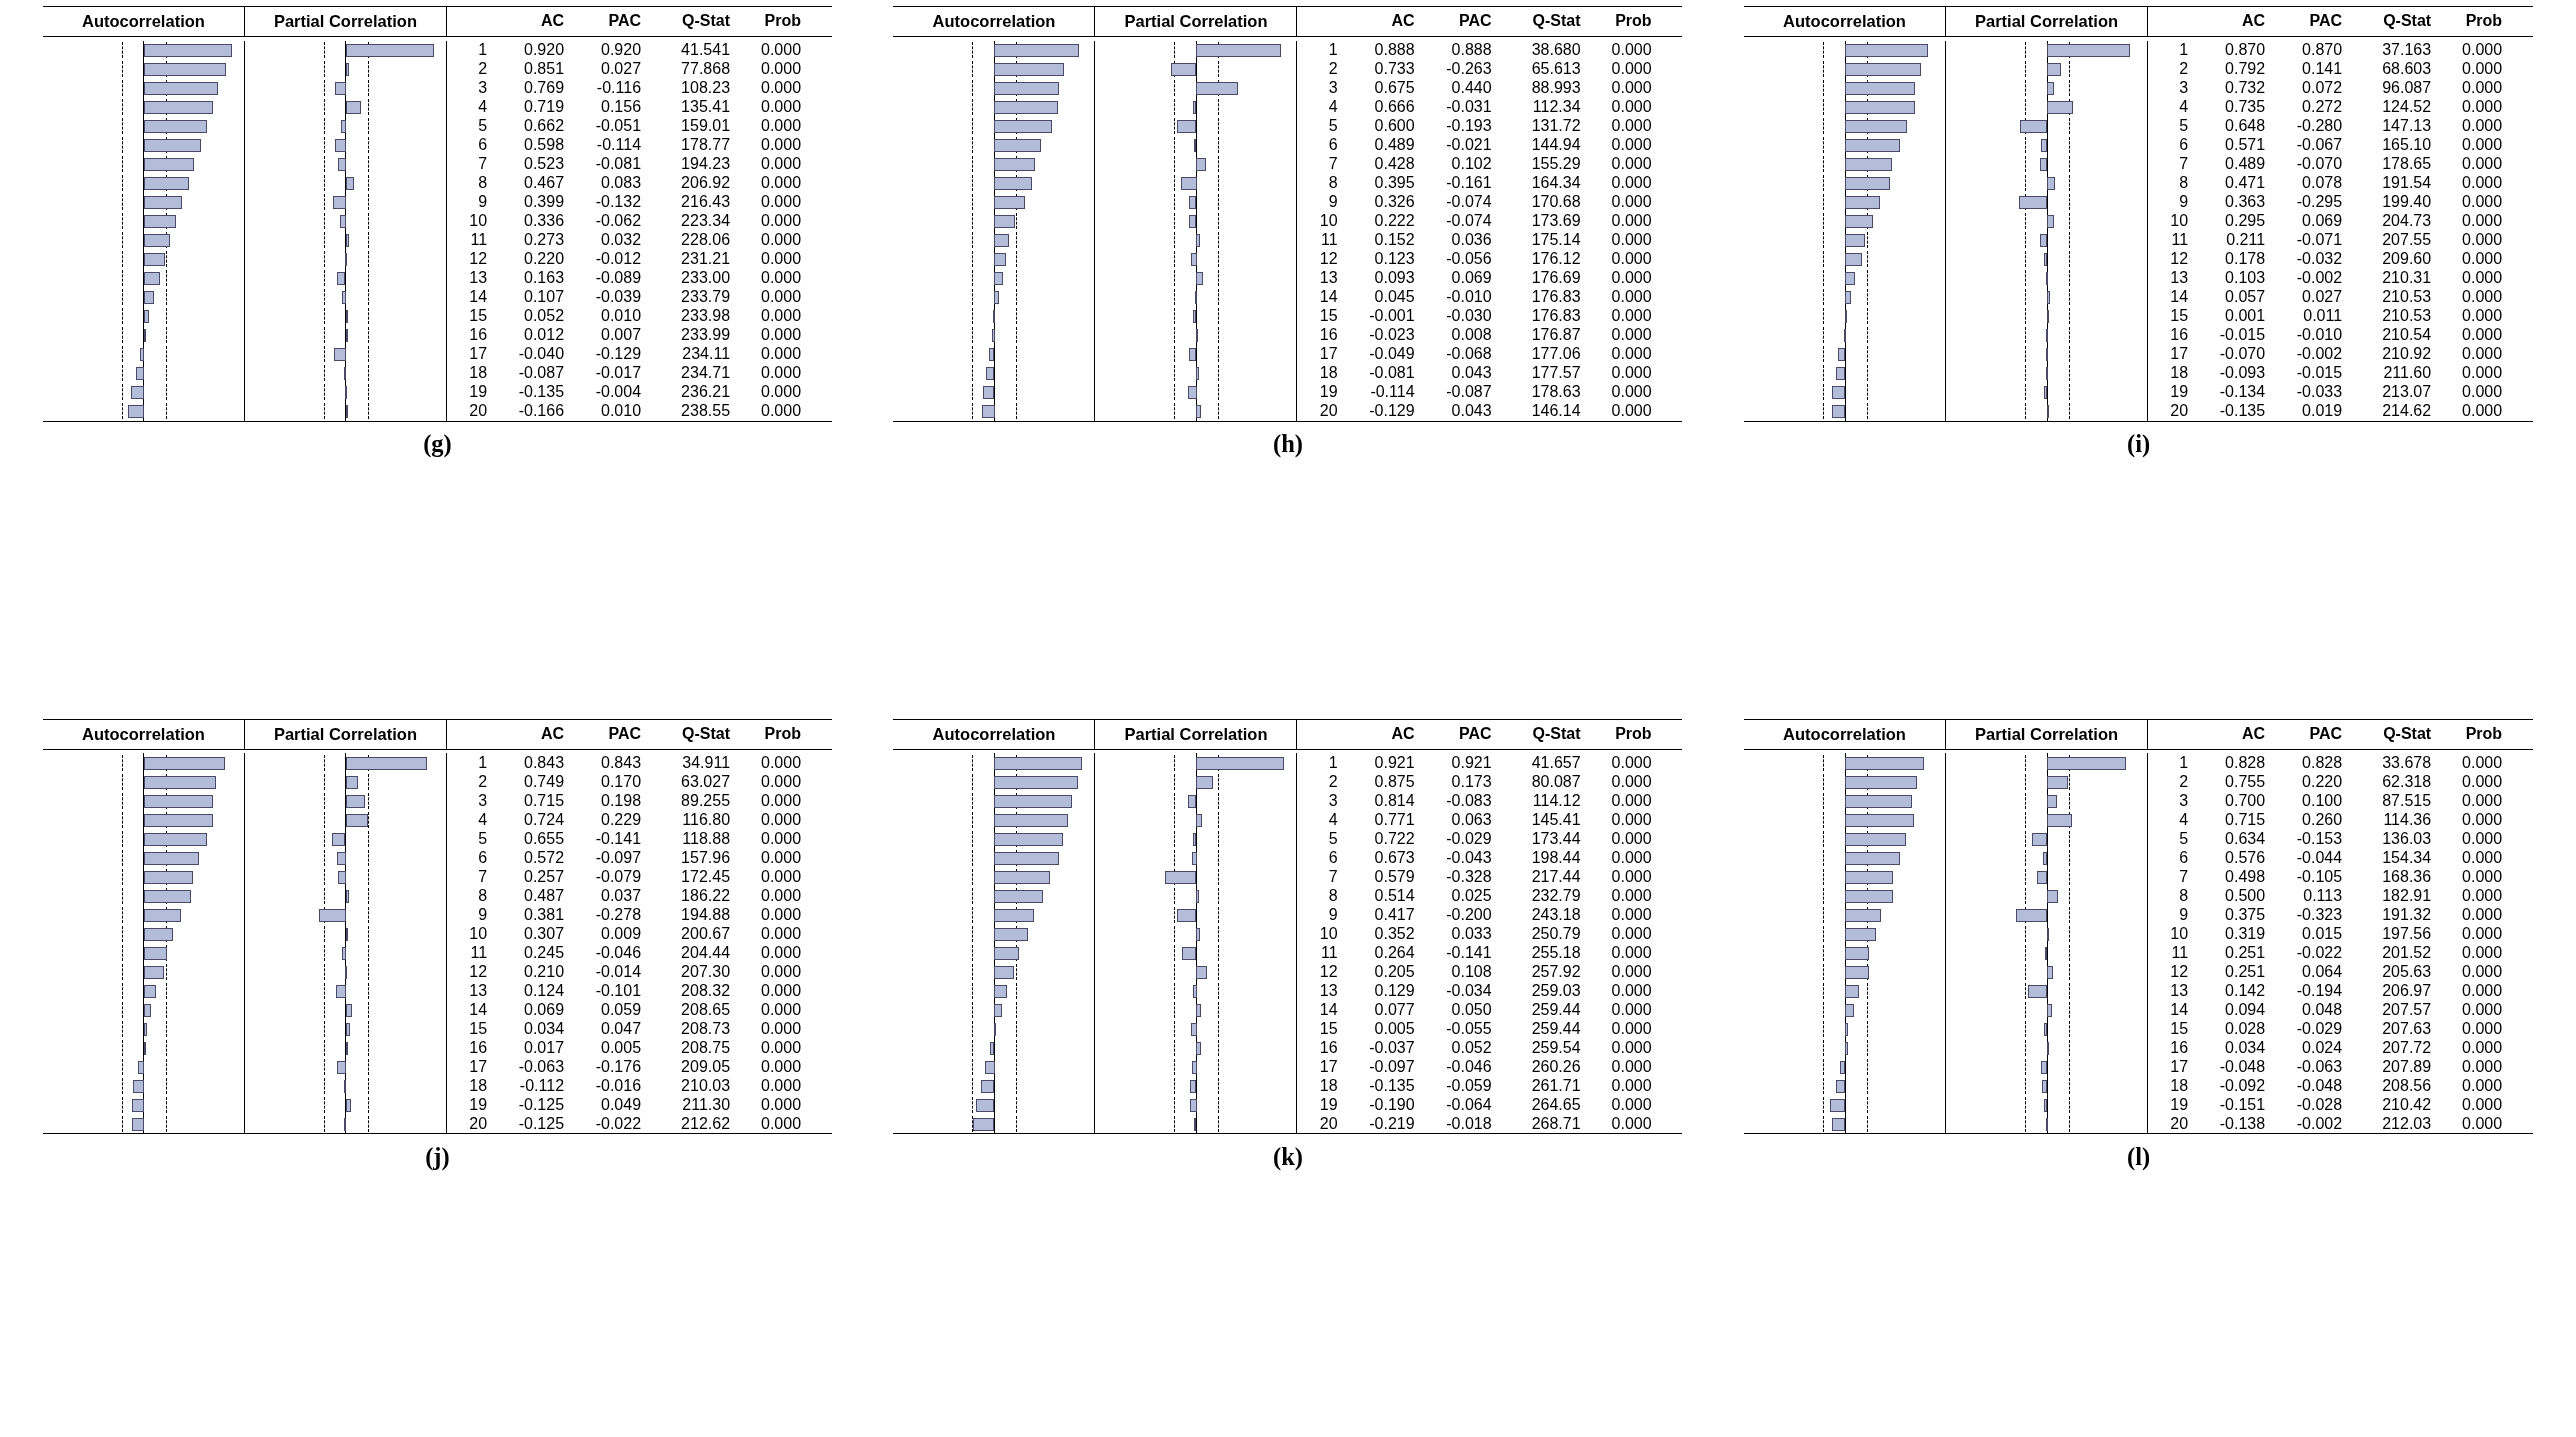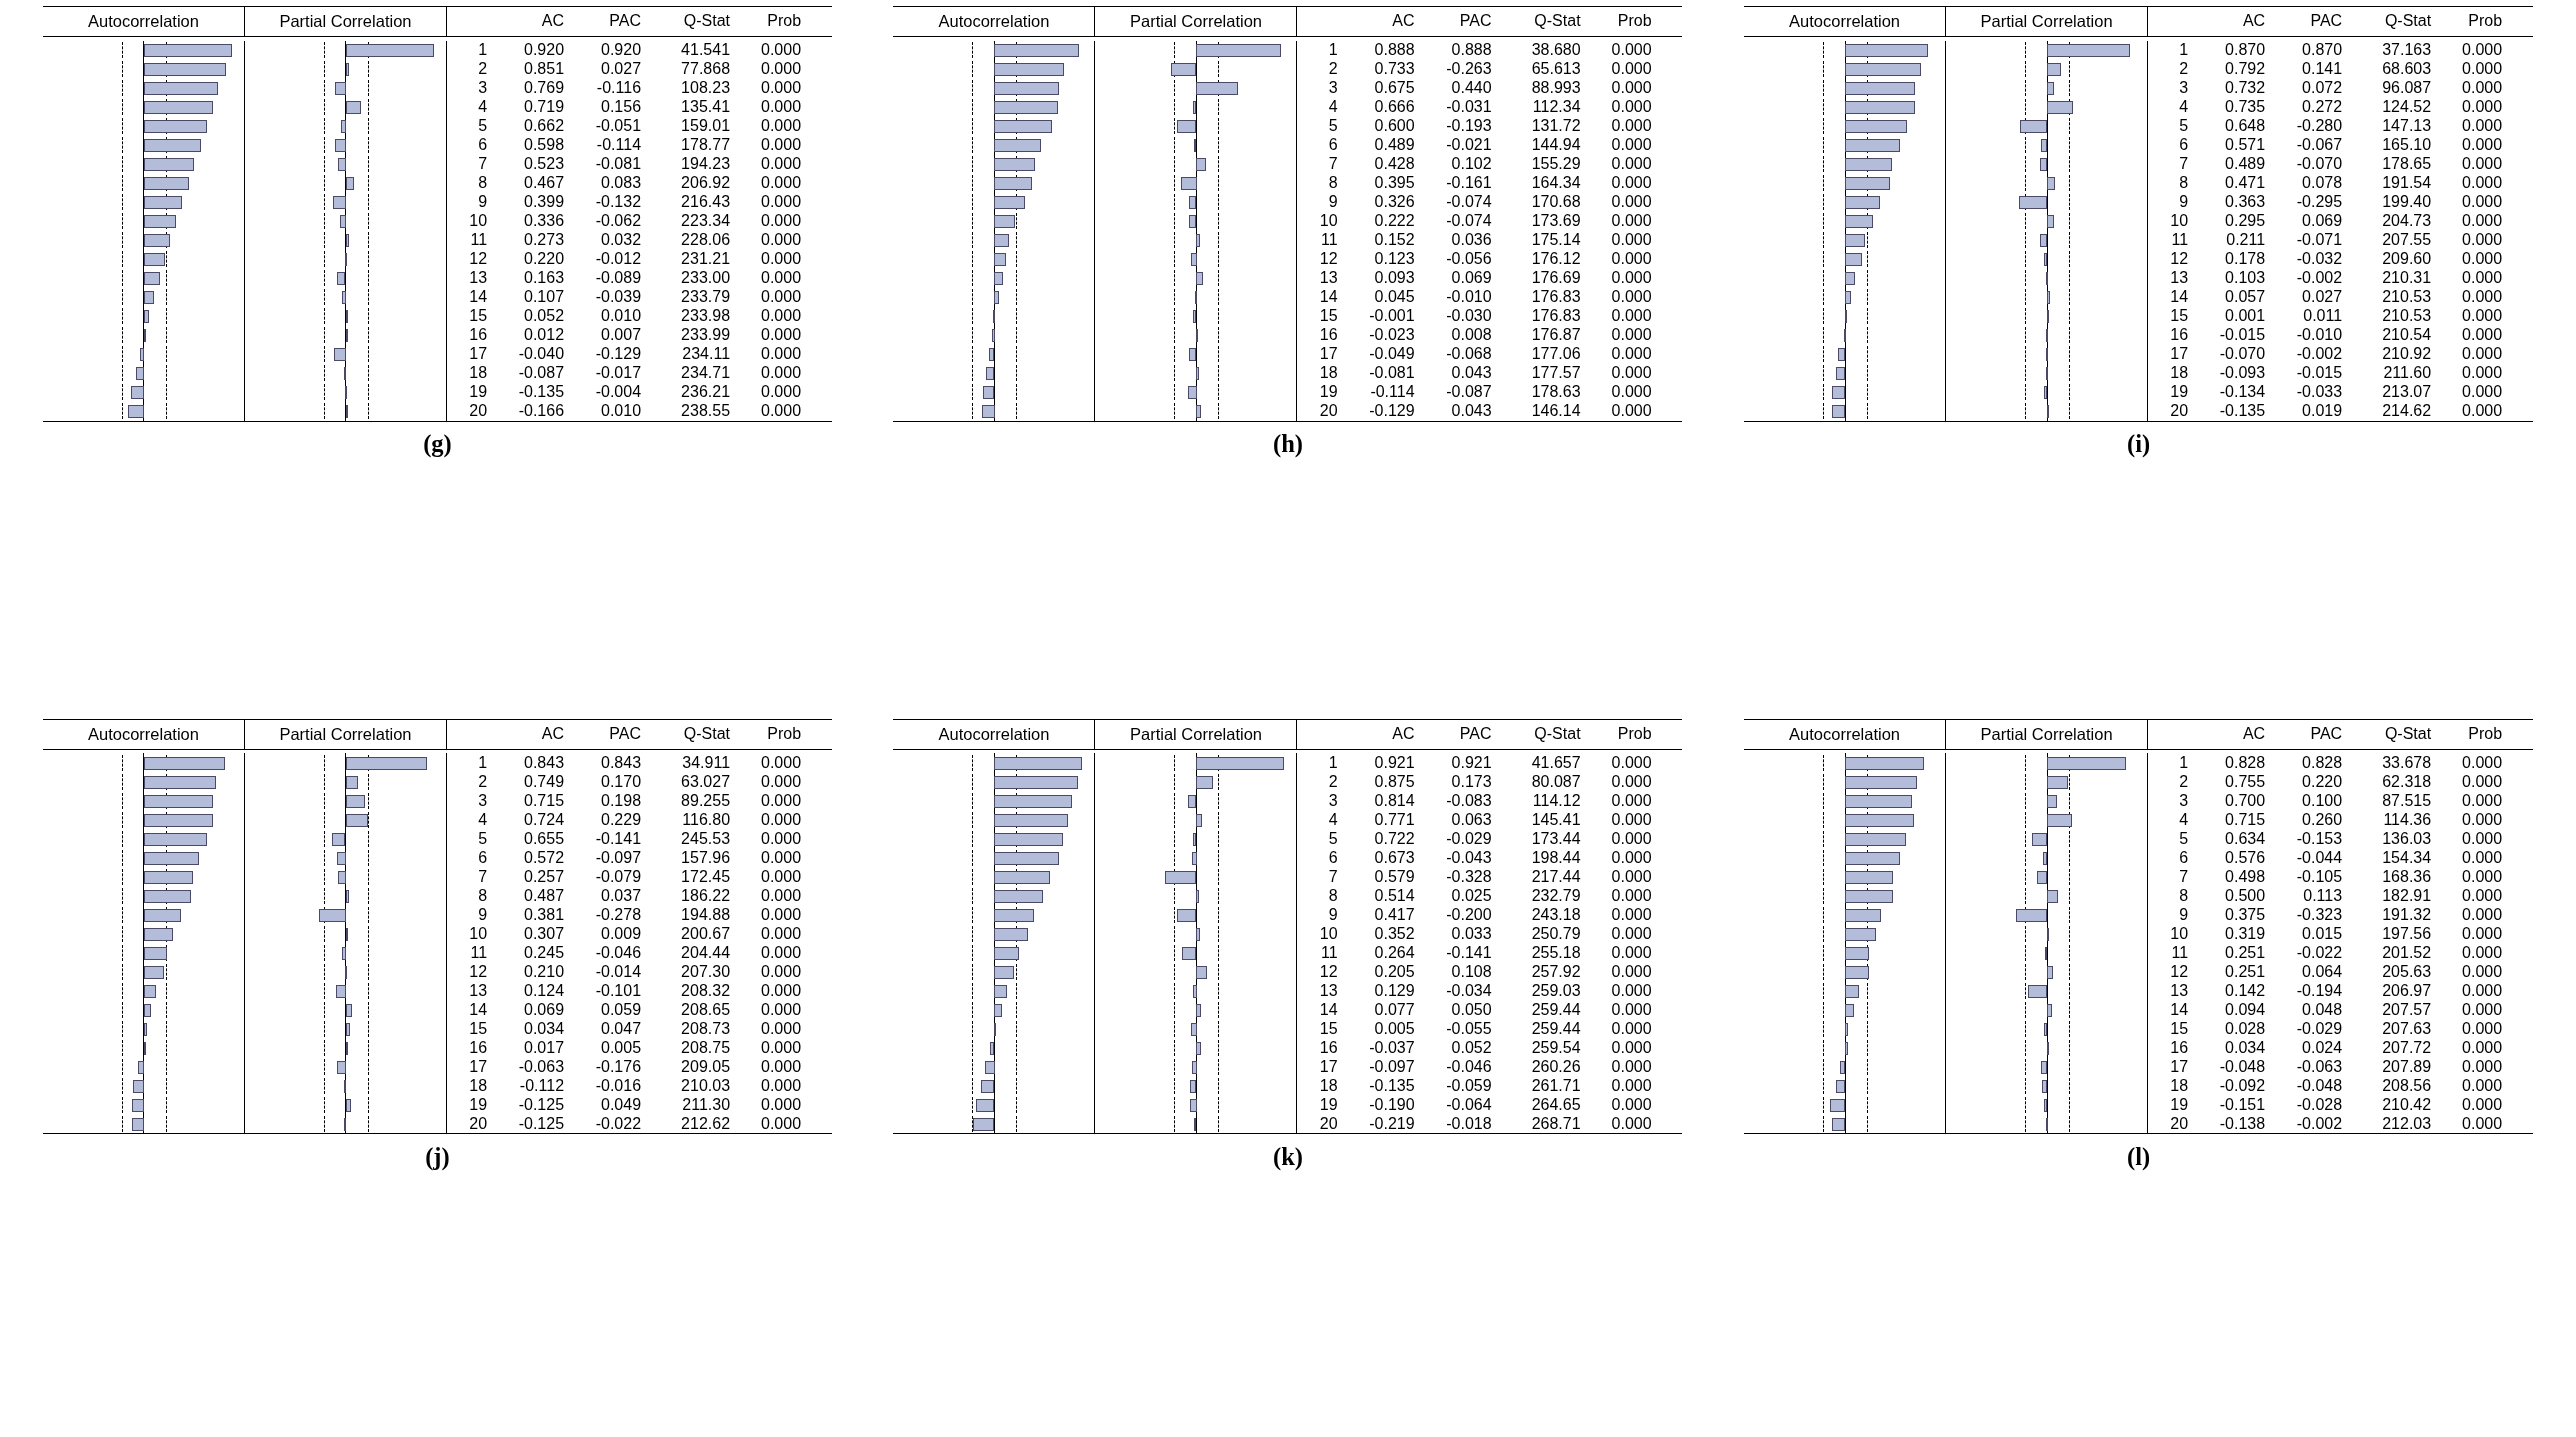--- a/index.html
+++ b/index.html
@@ -1,21 +1,21 @@
 <!DOCTYPE html>
 <html style="font-size:9.8px"><head>
 <meta charset="utf-8">
 <style>
   html,body{margin:0;padding:0;background:#ffffff;}
   body{width:2576px;height:1438px;font-family:"Liberation Sans",sans-serif;color:#000;}
   .sheet{position:relative;width:2576px;height:1438px;}
   .grid{display:grid;grid-template-columns:repeat(3,1fr);grid-template-rows:repeat(2,1fr);width:2576px;height:1438px;box-sizing:border-box;padding:6.1px 12.2px;}
   .cell{position:relative;display:flex;flex-direction:column;align-items:center;}
   .panel{width:789px;box-sizing:border-box;}
-  .hdr{border-top:1.8px solid #000;border-bottom:0.9px solid #000;}
+  .hdr{border-top:1.8px solid #000;border-bottom:0.9px solid #000;font-weight:bold;}
   .rows{border-bottom:1.8px solid #000;}
   .rowline{display:flex;align-items:stretch;height:19px;}
   .acbox,.pacbox{position:relative;flex:0 0 auto;box-sizing:border-box;}
   .acbox{width:202px;border-right:0.9px solid #000;}
   .pacbox{width:202px;border-right:0.9px solid #000;}
   .numbox{flex:1 1 auto;display:flex;align-items:center;font-size:16px;white-space:pre;padding-left:6.1px;}
   .lag{width:34px;text-align:right;}
   .ac{width:77px;text-align:right;}
   .pac{width:77px;text-align:right;}
   .q{width:89px;text-align:right;}
@@ -1064,21 +1064,21 @@
                 <div class="ci" style="left: 79px;"></div>
                 <div class="ci" style="left: 123px;"></div>
                 <div class="bar" style="width: 63px; left: 101px;"></div>
               </div>
               <div class="pacbox">
                 <div class="zero"></div>
                 <div class="ci" style="left: 79px;"></div>
                 <div class="ci" style="left: 123px;"></div>
                 <div class="bar" style="width: 13.5px; left: 87px;"></div>
               </div>
-              <div class="numbox"><span class="lag">5</span><span class="ac">0.655</span><span class="pac">-0.141</span><span class="q">245.53</span><span class="p">0.000</span></div>
+              <div class="numbox"><span class="lag">5</span><span class="ac">0.655</span><span class="pac">-0.141</span><span class="q">118.88</span><span class="p">0.000</span></div>
             </div>
             <div class="rowline">
               <div class="acbox">
                 <div class="zero"></div>
                 <div class="ci" style="left: 79px;"></div>
                 <div class="ci" style="left: 123px;"></div>
                 <div class="bar" style="width: 55px; left: 101px;"></div>
               </div>
               <div class="pacbox">
                 <div class="zero"></div>

